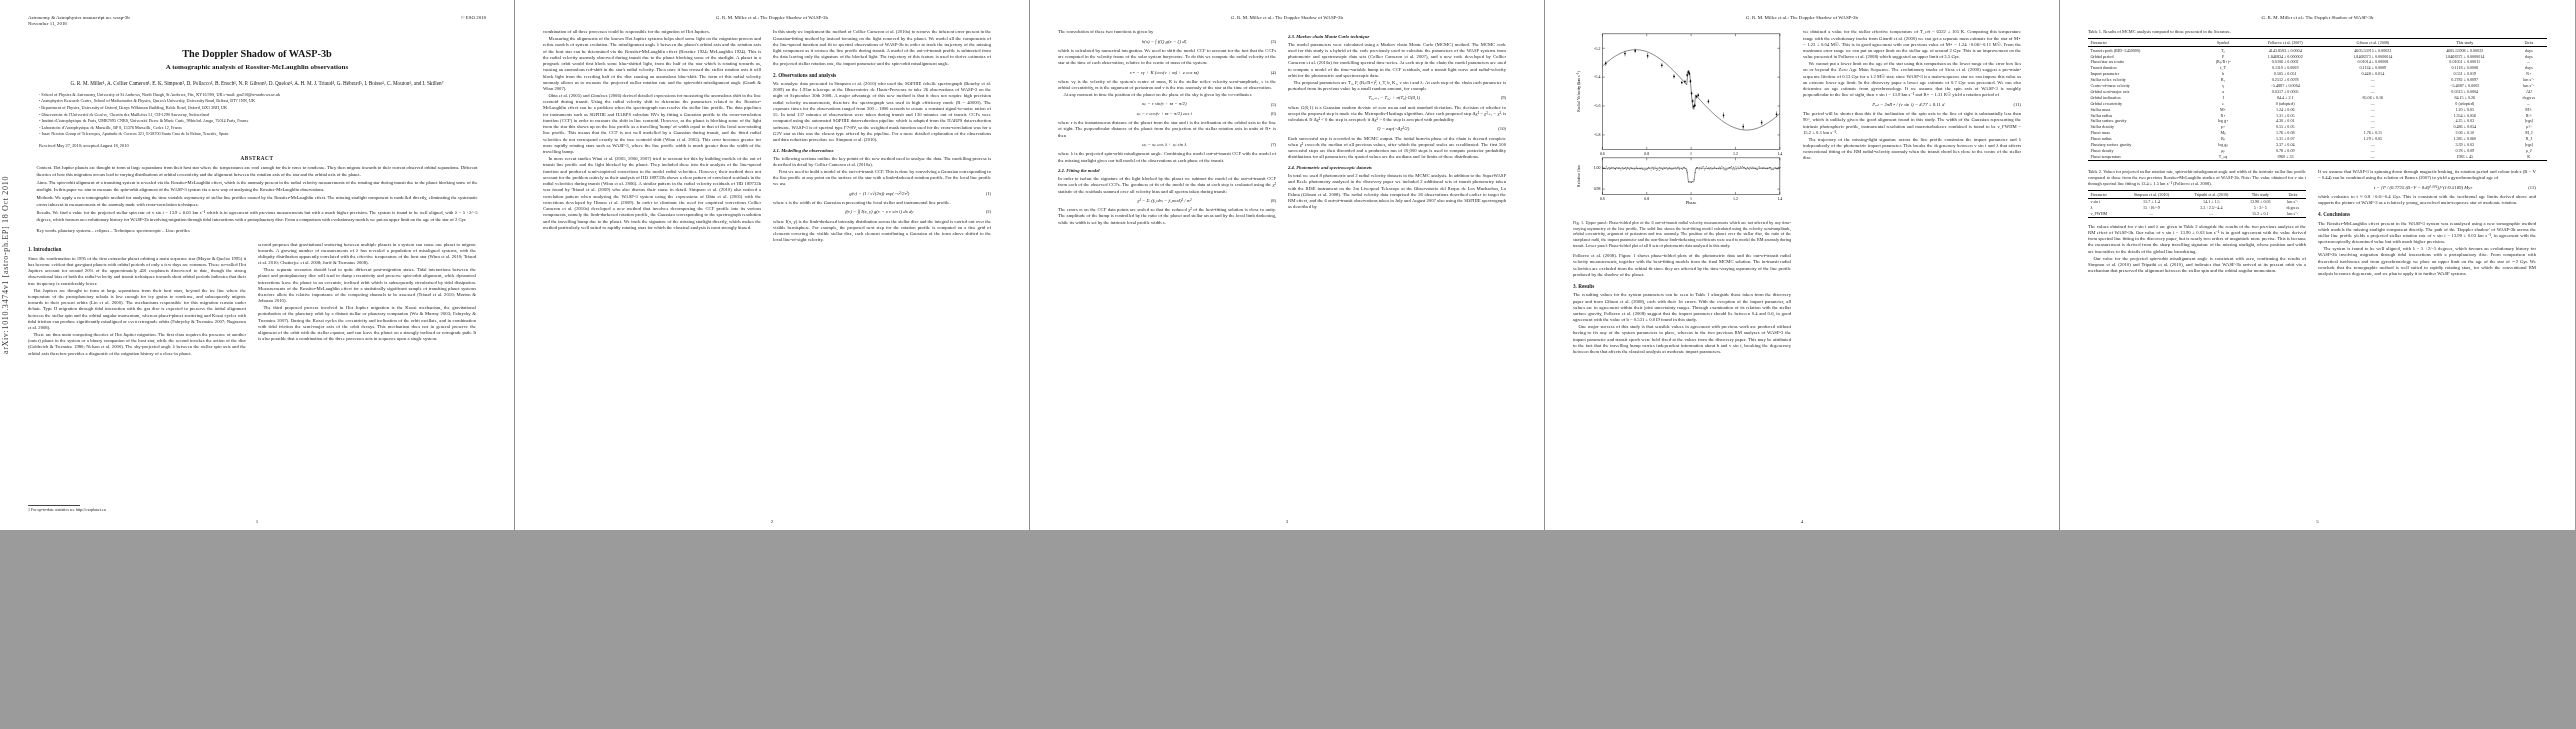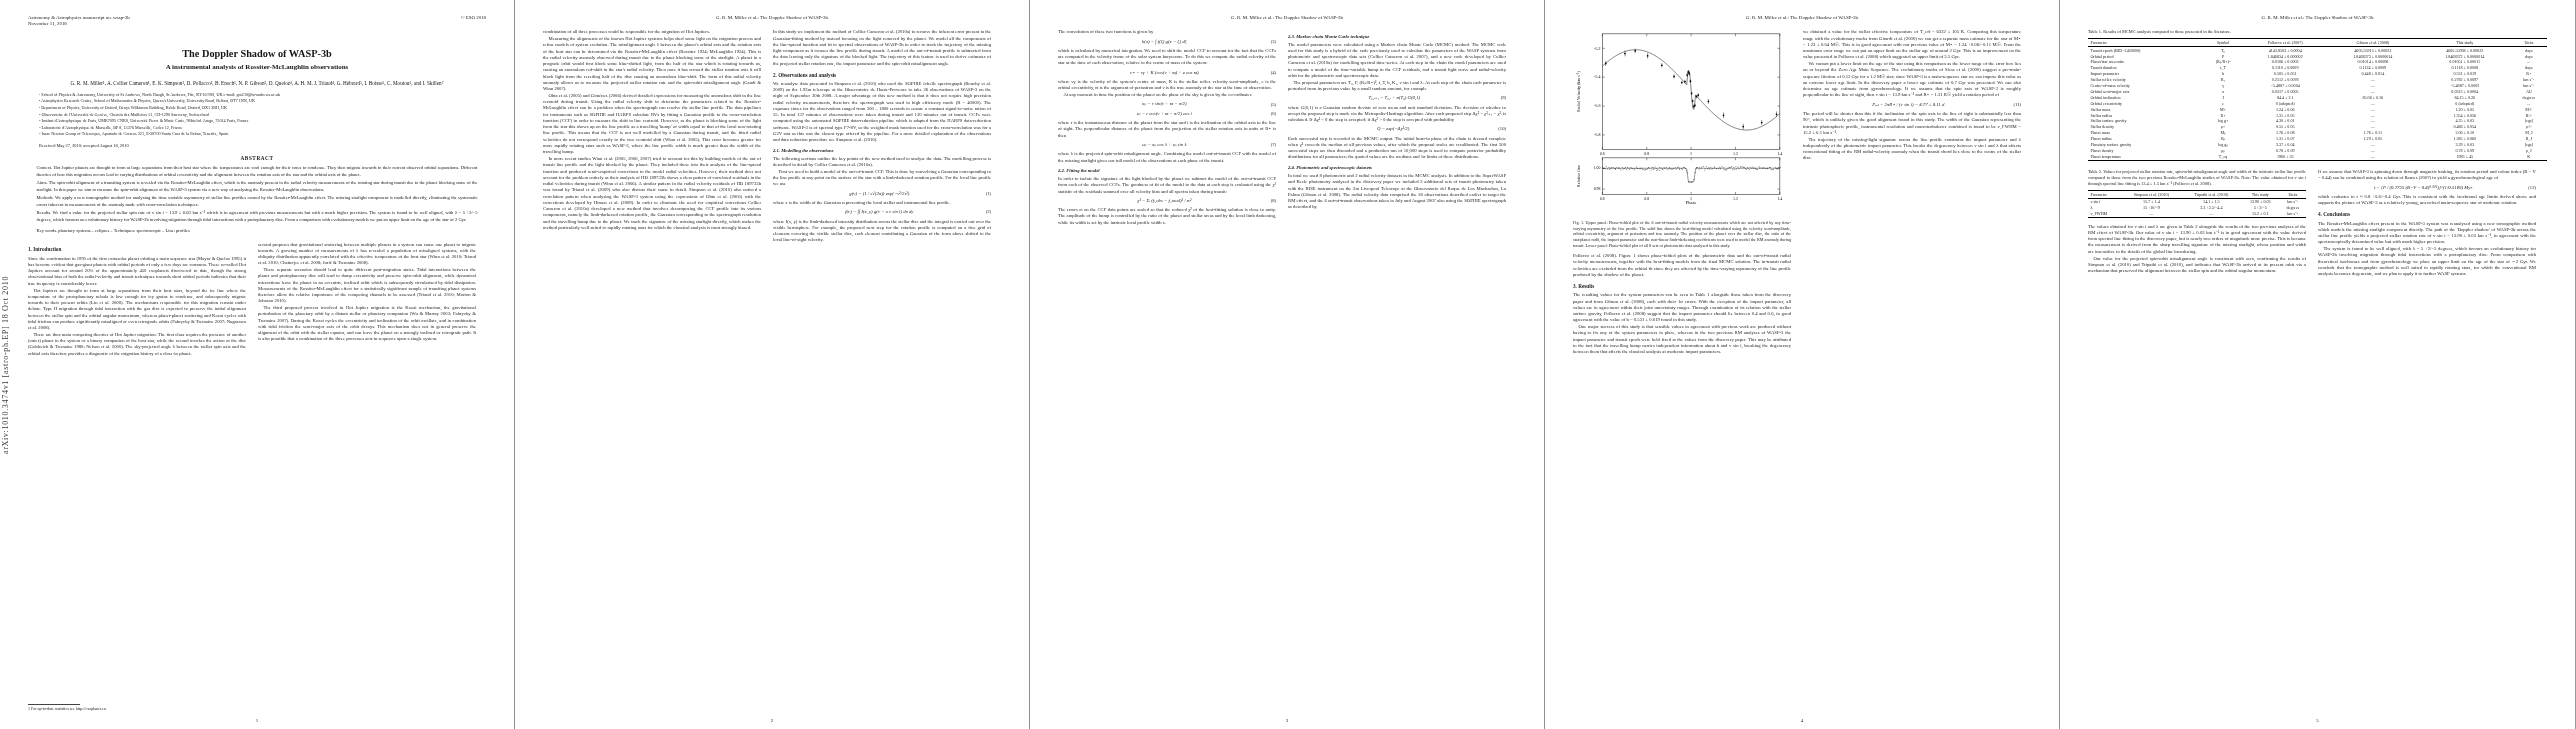--- a/index.html
+++ b/index.html
@@ -1,19 +1,19 @@
 <!DOCTYPE html>
 <html style="font-size:9.7px"><head>
 <meta charset="utf-8">
 <style>
   html,body{margin:0;padding:0;}
   body{width:2576px;height:729px;background:#9b9b9b;overflow:hidden;
        font-family:"Liberation Serif","DejaVu Serif",serif;}
   .spread{display:flex;height:729px;}
-  .page{position:relative;width:515px;height:729px;background:#ffffff;box-sizing:border-box;
+  .page{position:relative;width:515px;height:530px;background:#ffffff;box-sizing:border-box;
         padding:14.6px 28px 18px 28px;color:#161616;border-right:0.6px solid #8f8f8f;flex:none;overflow:hidden;}
   .page:last-child{border-right:none;}
 
   
   .runhead{font-size:4.9px;line-height:1.25;color:#222;}
   .runhead-row{display:flex;justify-content:space-between;}
   .runhead-center{text-align:center;font-size:4.9px;margin-bottom:9.7px;color:#222;}
   .pageno{position:absolute;bottom:6px;left:0;right:0;text-align:center;font-size:4.9px;color:#222;}
 
   
@@ -76,21 +76,21 @@
   <div class="page">
     <div class="arxiv">arXiv:1010.3474v1  [astro-ph.EP]  18 Oct 2010</div>
     <div class="runhead">
       <div class="runhead-row">
         <span>Astronomy &amp; Astrophysics manuscript no. wasp-3b</span>
         <span>© ESO 2018</span>
       </div>
       <div><span>November 11, 2018</span></div>
     </div>
     <div class="title">The Doppler Shadow of WASP-3b</div>
-    <div class="subtitle">A instrumental analysis of Rossiter-McLaughlin observations</div>
+    <div class="subtitle">A tomographic analysis of Rossiter-McLaughlin observations</div>
     <div class="authors">G. R. M. Miller¹, A. Collier Cameron¹, E. K. Simpson², D. Pollacco², B. Enoch¹, N. P. Gibson³, D. Queloz⁴, A. H. M. J. Triaud⁴, G. Hébrard⁵, I. Boisse⁵, C. Moutou⁶, and I. Skillen⁷</div>
     <div class="affils">
       <div>¹ School of Physics &amp; Astronomy, University of St Andrews, North Haugh, St Andrews, Fife, KY16 9SS, UK  e-mail: gm210@st-andrews.ac.uk</div>
       <div>² Astrophysics Research Centre, School of Mathematics &amp; Physics, Queen's University, University Road, Belfast, BT7 1NN, UK</div>
       <div>³ Department of Physics, University of Oxford, Denys Wilkinson Building, Keble Road, Oxford, OX1 3RH, UK</div>
       <div>⁴ Observatoire de l'Université de Genève, Chemin des Maillettes 51, CH-1290 Sauverny, Switzerland</div>
       <div>⁵ Institut d'Astrophysique de Paris, UMR7095 CNRS, Université Pierre &amp; Marie Curie, 98bis bd. Arago, 75014 Paris, France</div>
       <div>⁶ Laboratoire d'Astrophysique de Marseille, BP 8, 13376 Marseille, Cedex 12, France</div>
       <div>⁷ Isaac Newton Group of Telescopes, Apartado de Correos 321, E-38700 Santa Cruz de la Palma, Tenerife, Spain</div>
     </div>

